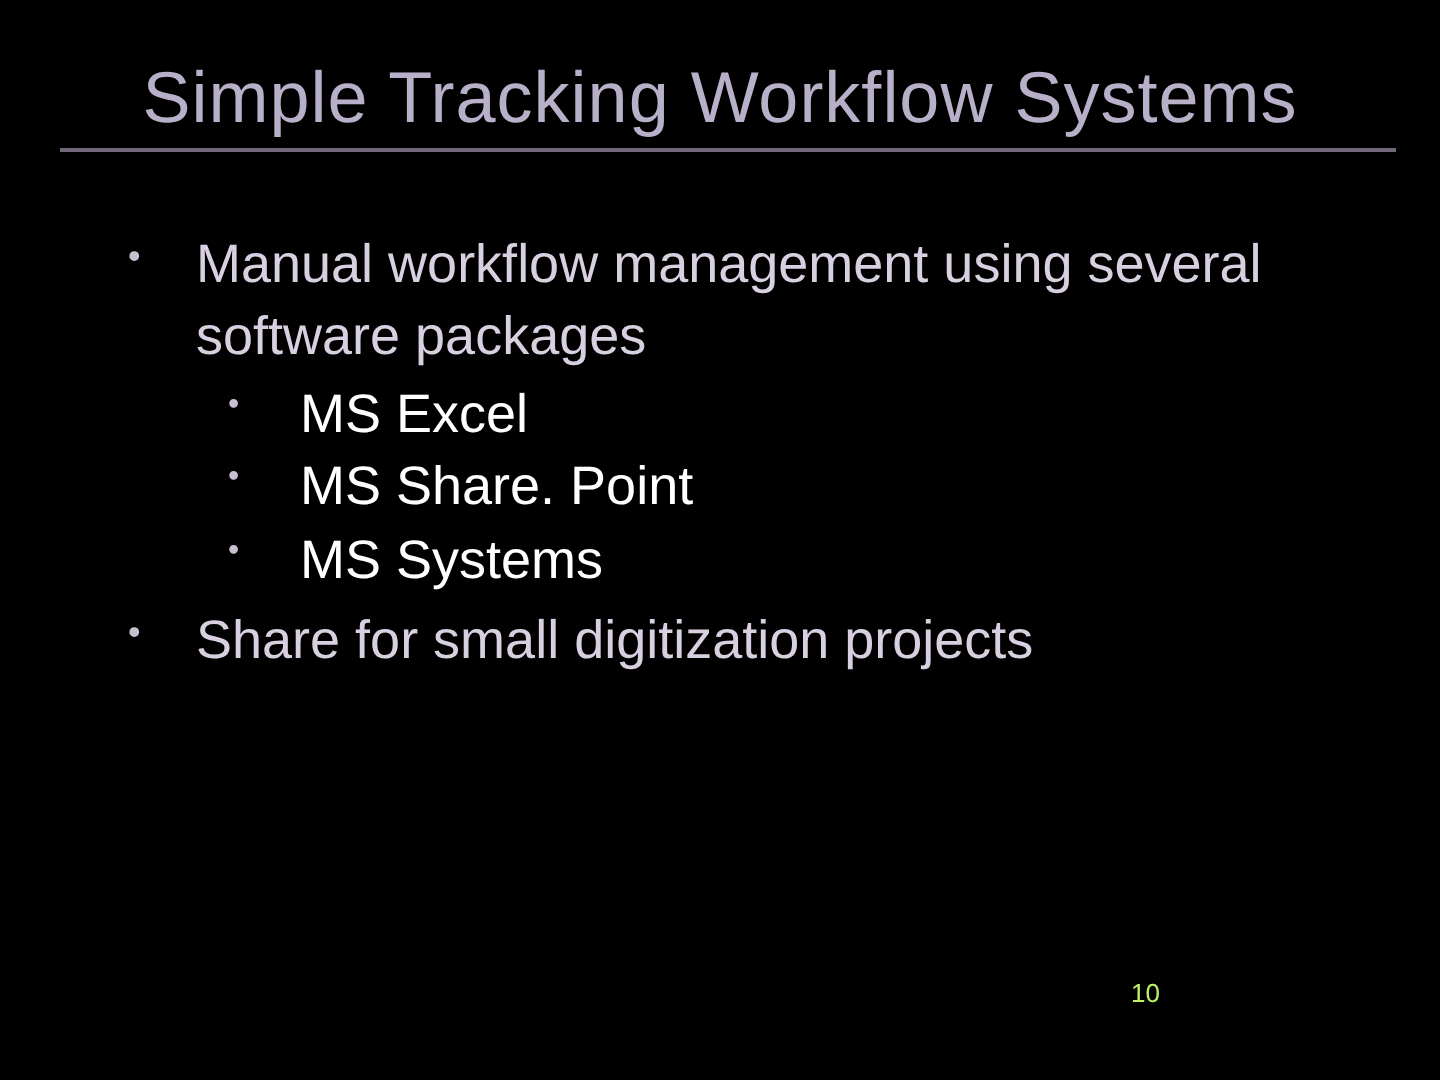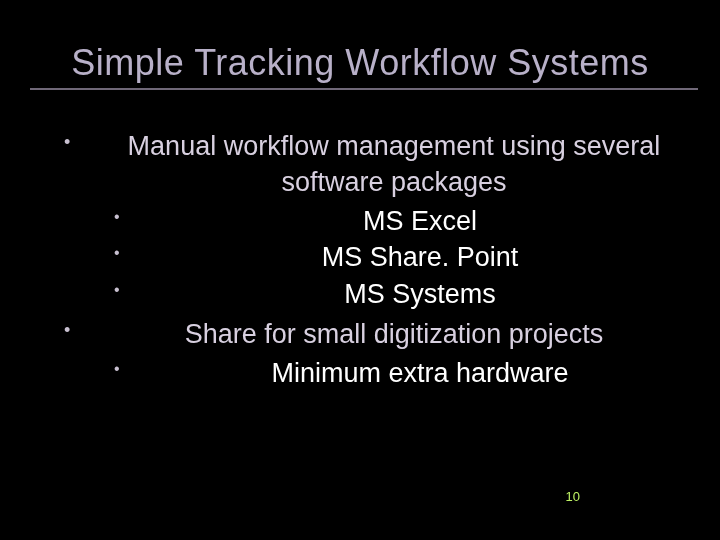--- a/index.html
+++ b/index.html
@@ -12,21 +12,21 @@
       height: 540px;
       background-color: #000000;
       font-family: Arial, Helvetica, sans-serif;
       color: #d0c8d8;
       overflow: hidden;
       position: relative;
     }
     .slide {
       width: 100%;
       height: 100%;
-      padding: 34px 30px 30px 30px;
+      padding: 20px 30px 30px 30px;
       position: relative;
     }
     .title {
       font-size: 36px;
       font-weight: normal;
       color: #b8b0c8;
       text-align: center;
       margin-top: 8px;
       margin-bottom: 4px;
       letter-spacing: 0.5px;
@@ -44,21 +44,20 @@
     ul {
       list-style: none;
     }
     .level1 > li {
       position: relative;
       padding-left: 34px;
       font-size: 27px;
       line-height: 1.35;
       margin-bottom: 2px;
       color: #d8d0e0;
-      text-align: center;
     }
     .level1 > li::before {
       content: "•";
       position: absolute;
       left: 0;
       top: 2px;
       font-size: 18px;
       color: #c8c0d0;
     }
     .level2 {
@@ -102,20 +101,19 @@
         <span>Manual workflow management using several software packages</span>
         <ul class="level2">
           <li><span>MS Excel</span></li>
           <li><span>MS Share. Point</span></li>
           <li><span>MS Systems</span></li>
         </ul>
       </li>
       <li>
         <span>Share for small digitization projects</span>
         <ul class="level2">
-          <li><span>Minimum extra hardware</span></li>
         </ul>
       </li>
     </ul>
   </div>
 
   <div class="page-number">10</div>
 </div>
 
 </body></html>

